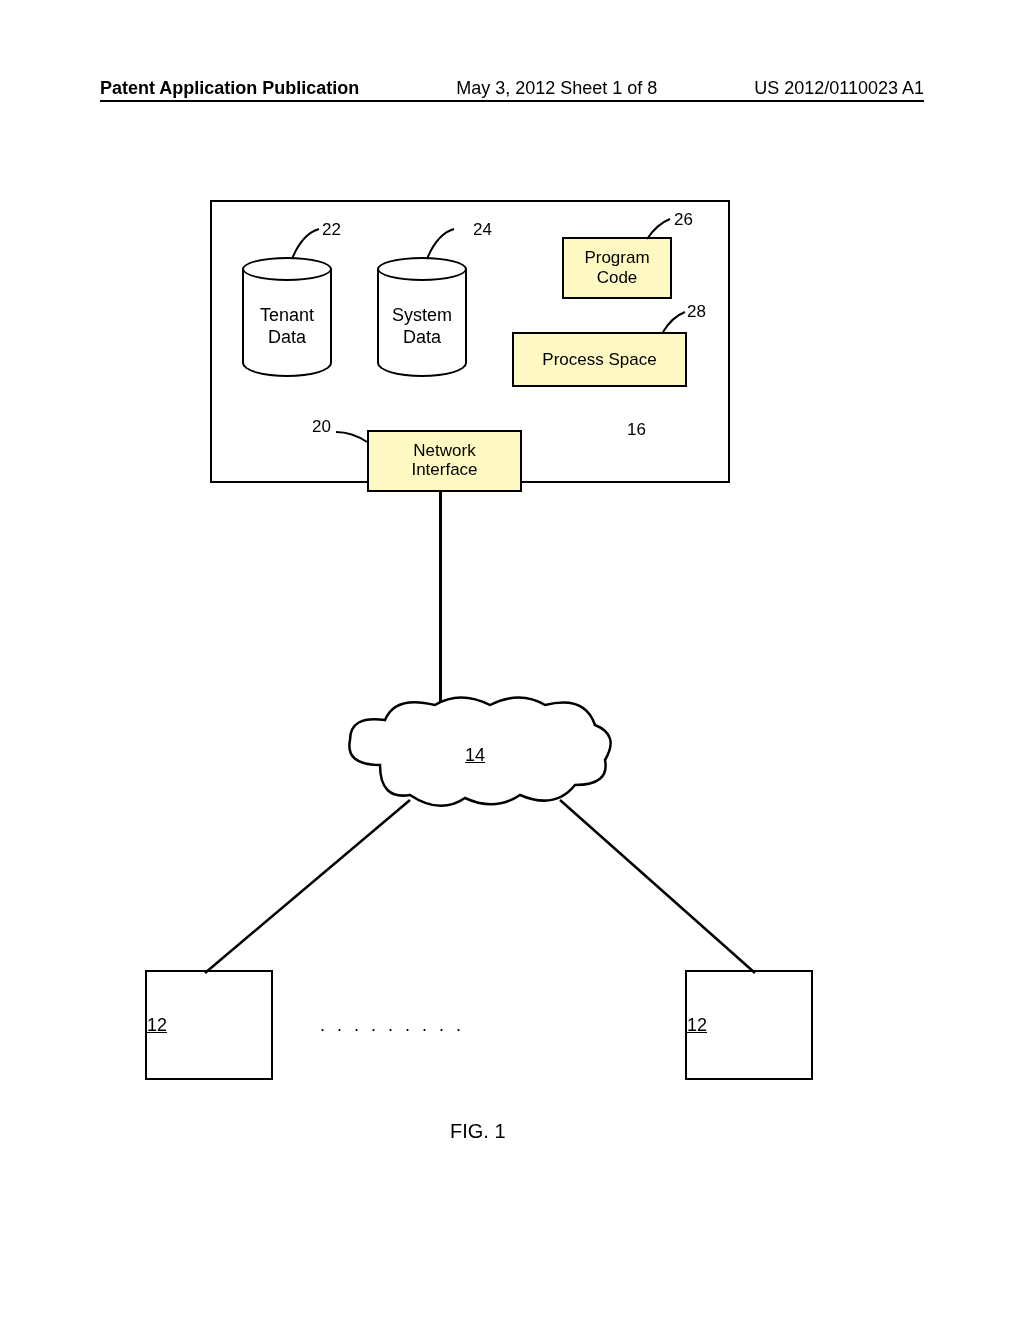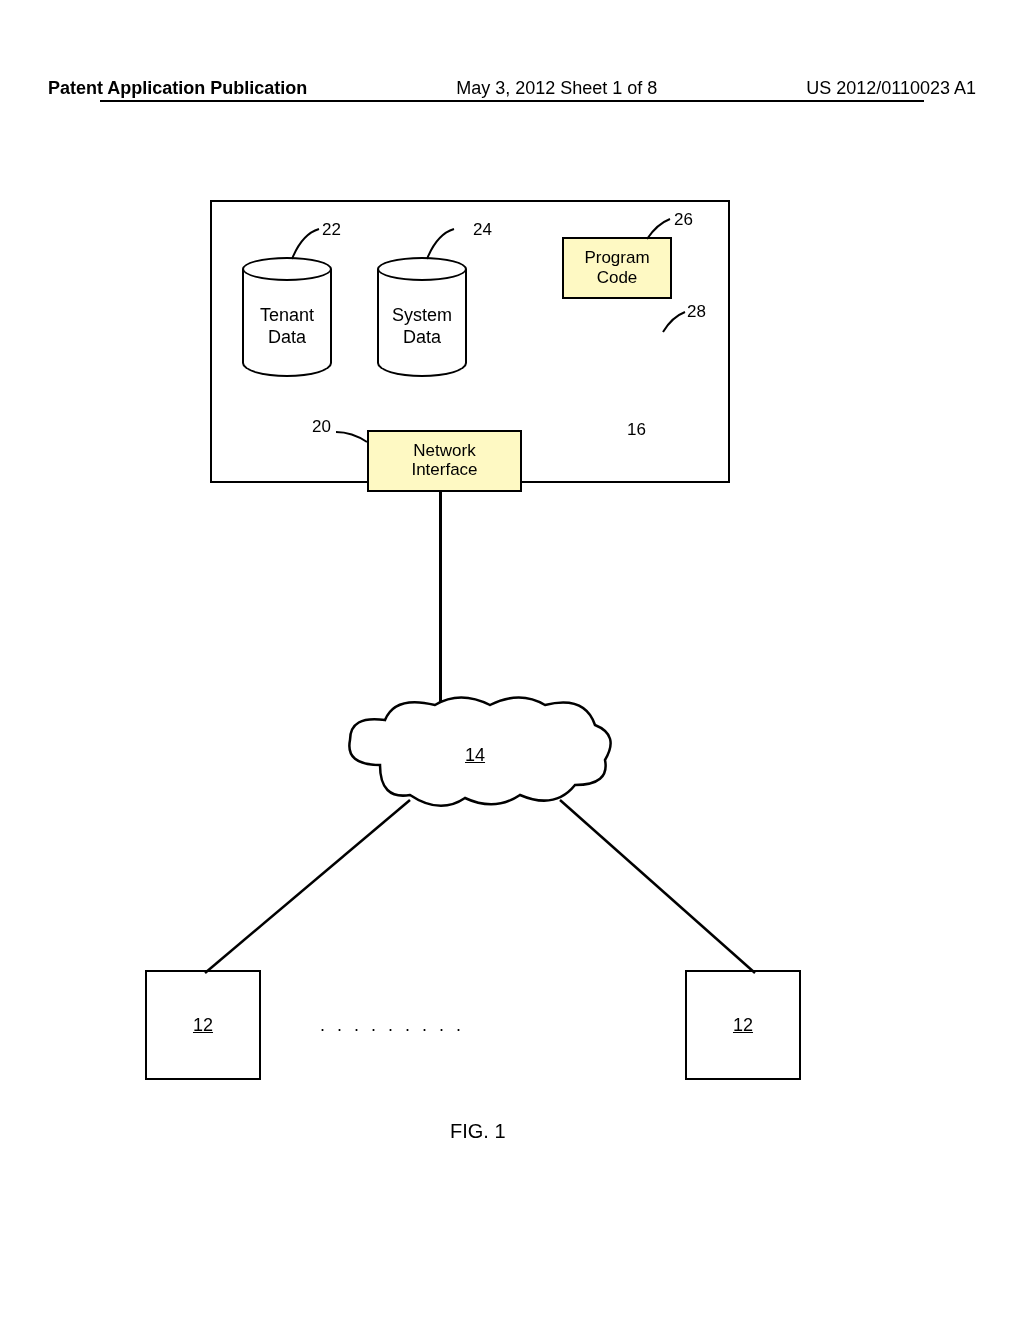--- a/index.html
+++ b/index.html
@@ -14,21 +14,21 @@
       font-family: Arial, sans-serif;
       position: relative;
     }
     .header {
       position: absolute;
       top: 78px;
       left: 0;
       width: 100%;
       display: flex;
       justify-content: space-between;
-      padding: 0 48px;
+      padding: 0 100px;
       font-size: 18px;
       font-weight: bold;
     }
     .header-left {
       font-weight: bold;
     }
     .header-center {
       font-weight: normal;
     }
     .header-right {
@@ -191,26 +191,25 @@
       top: 595px;
       left: 195px;
     }
     .diag-line-right {
       position: absolute;
       top: 595px;
       left: 545px;
     }
     .client-box {
       position: absolute;
-      width: 116px;
+      width: 128px;
       height: 110px;
       border: 2.5px solid black;
       display: flex;
       align-items: center;
-      justify-content: center;
       font-size: 18px;
     }
     .client-box span {
       text-decoration: underline;
     }
     .client-left {
       top: 770px;
       left: 145px;
     }
     .client-right {
@@ -252,20 +251,23 @@
 
     <div class="cylinder cyl-system">
       <div class="cylinder-body">System<br>Data</div>
       <div class="cylinder-top"></div>
     </div>
 
     <div class="small-box program-code">
       <span>Program<br>Code</span>
     </div>
 
+    <div class="small-box process-space">
+      <span>Process Space</span>
+    </div>
 
     <div class="small-box network-interface">
       <span>Network<br>Interface</span>
     </div>
 
     <div class="ref-label ref-16">16</div>
     <div class="ref-label ref-22">22</div>
     <div class="ref-label ref-24">24</div>
     <div class="ref-label ref-26">26</div>
     <div class="ref-label ref-28">28</div>

